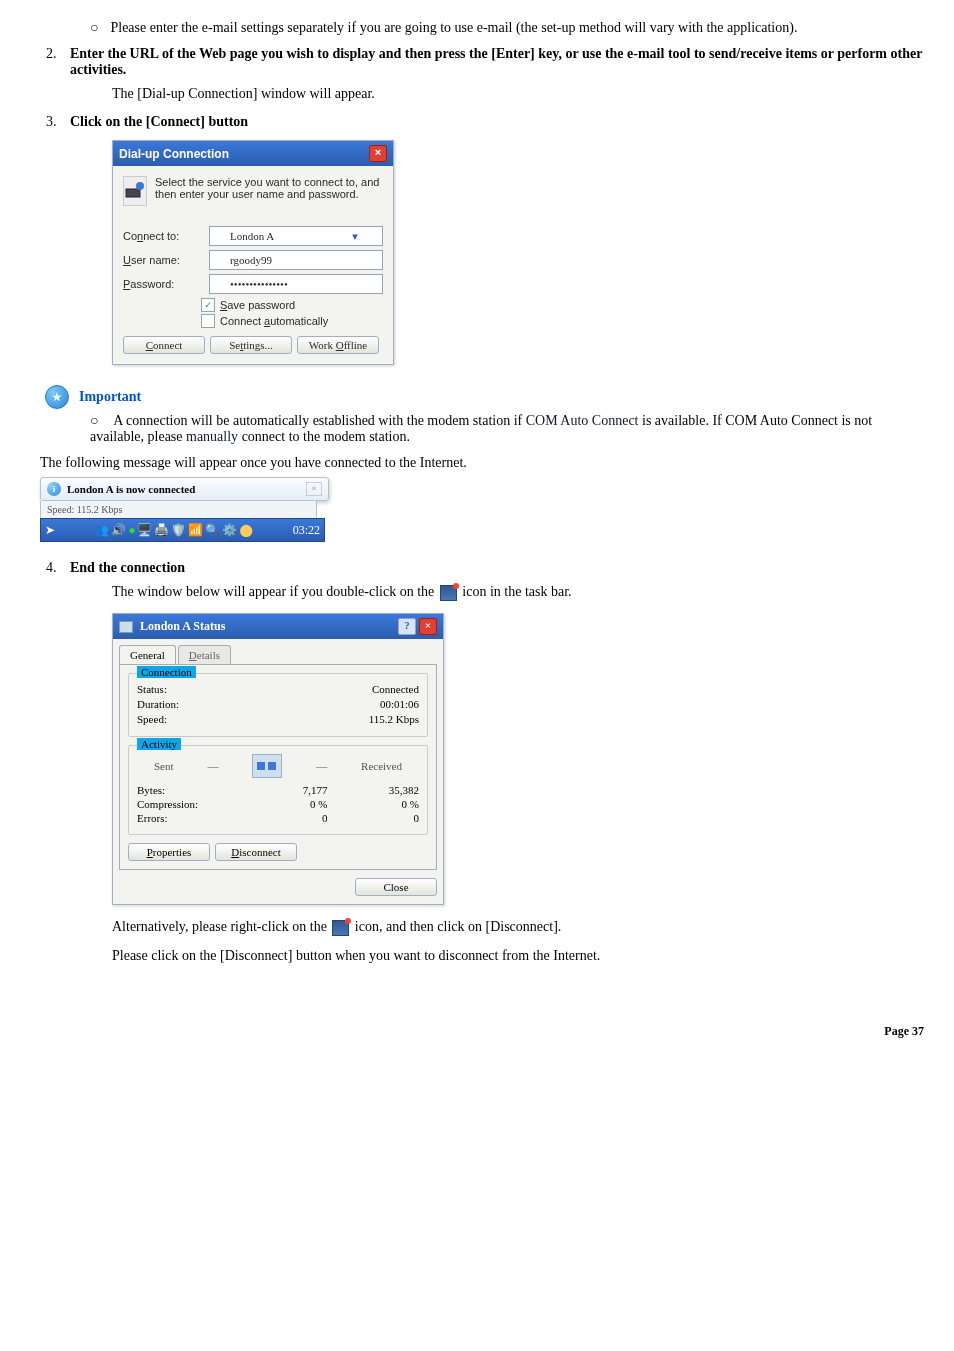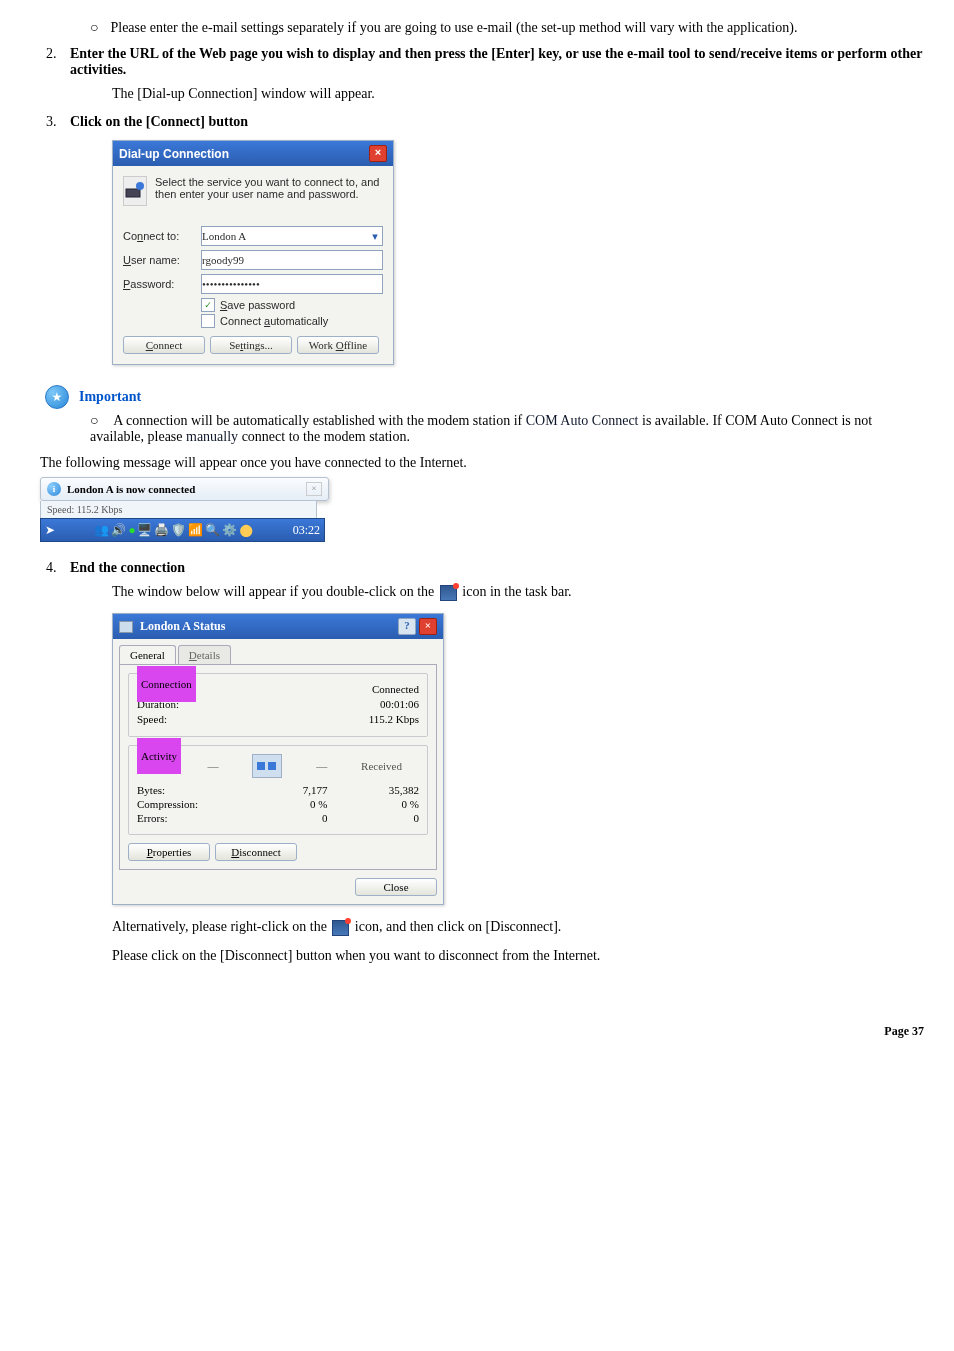--- a/index.html
+++ b/index.html
@@ -40,25 +40,25 @@
     width: 16px; height: 15px; background: #d8e4f0; border: 1px solid #90a8c0;
     color: #2a5db0; text-align: center; line-height: 13px; font-weight: bold; font-size: 11px;
     border-radius: 2px; cursor: pointer; margin-right: 3px;
   }
   .dialog-body { padding: 10px; color: #2a2a2a; }
   .intro-row { display: flex; gap: 8px; margin-bottom: 20px; }
   .modem-icon {
     width: 30px; height: 28px; background: #eee; border: 1px solid #ccc;
     display: flex; align-items: center; justify-content: center; font-size: 12px;
   }
-  .field-row { display: flex; align-items: center; margin: 4px 0; gap: 8px; }
+  .field-row { display: flex; align-items: center; margin: 4px 0; gap: 16px; }
   .field-label { width: 70px; }
   .combo, .textin {
     flex: 1; height: 18px; border: 1px solid #8fa3bd; background: #fff;
-    font-family: Tahoma; font-size: 11px; padding: 0 0; display: flex; align-items: center;
+    font-family: Tahoma; font-size: 11px; padding: 0 20px; display: flex; align-items: center;
     justify-content: space-between;
   }
   .combo .dd { width: 14px; text-align: center; color: #2a5db0; cursor: pointer; }
   .checks { margin-left: 78px; margin-top: 4px; }
   .check-row { display: flex; align-items: center; gap: 5px; margin: 2px 0; }
   .cbox {
     width: 12px; height: 12px; border: 1px solid #8fa3bd; background: #fff;
     display: inline-flex; align-items: center; justify-content: center; font-size: 9px; color: #2a8f2a;
   }
   .btn-row { display: flex; gap: 5px; margin-top: 8px; }
@@ -114,21 +114,21 @@
   }
   .tabs { display: flex; margin: 6px 6px 0 6px; }
   .tab {
     border: 1px solid #aab; border-bottom: none; padding: 3px 10px;
     background: #f3f3f0; margin-right: 2px; border-radius: 3px 3px 0 0;
     cursor: pointer;
   }
   .tab.inactive { background: #e8e8e4; color: #666; }
   .tab-panel { border: 1px solid #aab; margin: 0 6px 6px 6px; padding: 8px; background: #f3f3f0; }
   .group { border: 1px solid #c8cad0; border-radius: 2px; padding: 6px 8px 8px 8px; margin-bottom: 8px; position: relative; }
-  .group-title { position: absolute; top: -8px; left: 8px; background: #d946ef; padding: 12px 4px; font-size: 11px; }
+  .group-title { position: absolute; top: -8px; left: 8px; background: #0ea5e9; padding: 0 4px; font-size: 11px; }
   .stat-row { display: flex; justify-content: space-between; margin: 3px 0; }
   .act-header { display: flex; justify-content: space-around; align-items: center; margin: 2px 0 6px 0; color: #555; }
   .act-icon {
     width: 28px; height: 22px; background: #d0dff0; border: 1px solid #9db0c7;
     display: flex; align-items: center; justify-content: center;
   }
   .three-col { display: grid; grid-template-columns: 1.2fr 1fr 1fr; margin: 2px 0; gap: 9px; }
   .three-col .r { text-align: right; }
   .dlg-footer { display: flex; justify-content: flex-end; padding: 2px 6px 8px 6px; }
 

